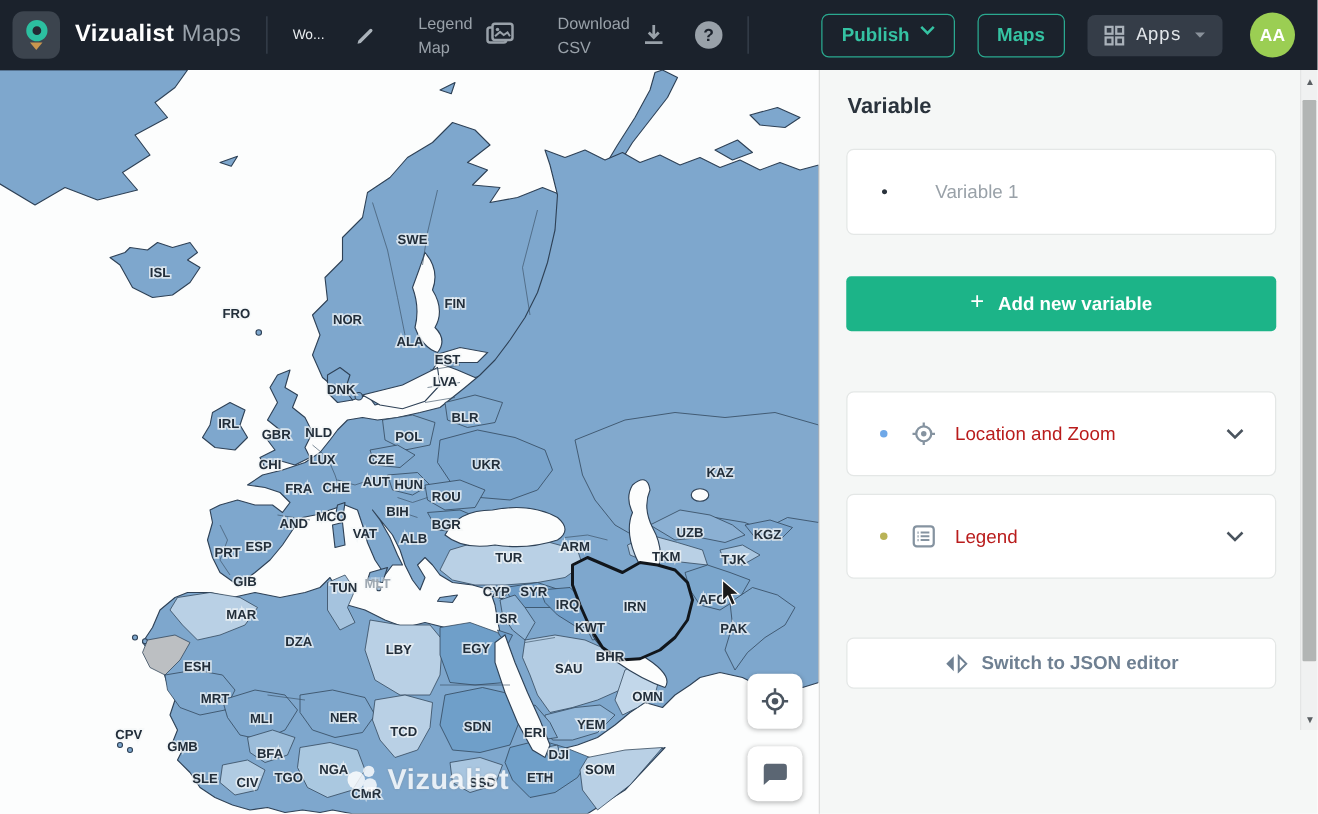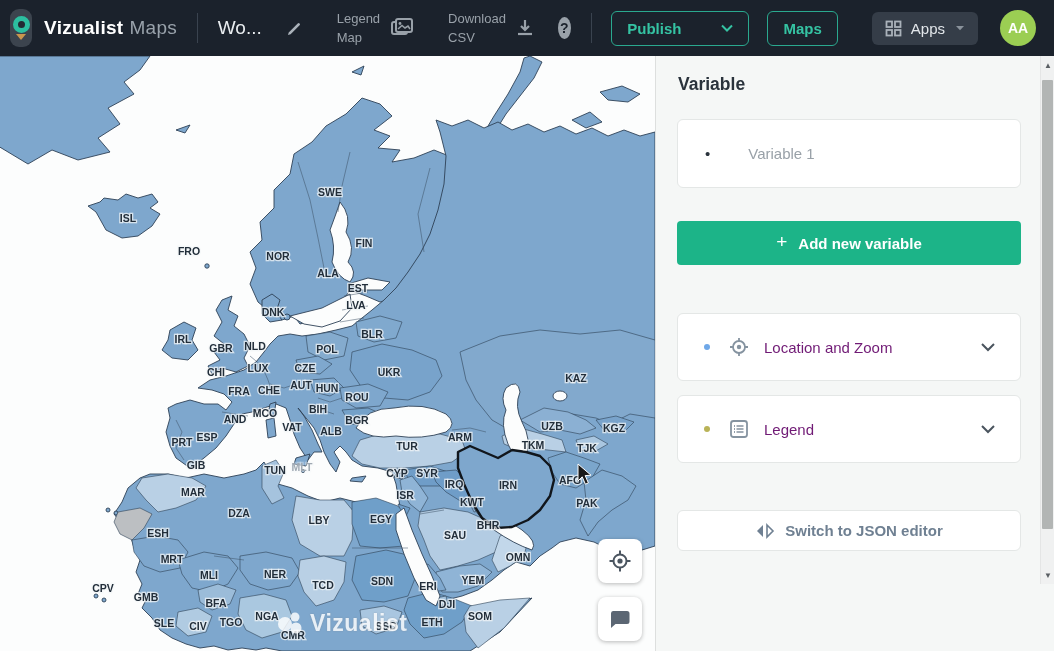--- a/index.html
+++ b/index.html
@@ -10,33 +10,33 @@
   .navbar { position:absolute; left:0; top:0; width:1054px; height:56px;
             background:#1b222c; display:flex; align-items:center; padding:0 10px; z-index:30; }
   .logo-box { width:38px; height:38px; border-radius:9px; background:#3c444e;
               display:flex; flex-direction:column; align-items:center; justify-content:center; margin-right:12px; }
   .logo-donut { width:17px; height:17px; border-radius:50%; border:5px solid #2cbfa0; background:#232a33; }
   .logo-tri { width:0; height:0; border-left:5px solid transparent; border-right:5px solid transparent;
               border-top:6px solid #c9964e; margin-top:1px; }
   .brand { font-size:19px; color:#fff; font-weight:bold; letter-spacing:.3px; }
   .brand-sub { font-size:19px; color:#99a2ab; font-weight:normal; margin-left:6px; }
   .nav-divider { width:1px; height:30px; background:#3a434f; margin:0 20px; }
-  .doc-title { color:#e9edf0; font-size:19px; }
+  .doc-title { color:#e9edf0; font-size:11px; }
   .pencil-icon { margin-left:24px; display:flex; }
   .nav-two-line { color:#99a1a9; font-size:13px; line-height:1.5; text-align:left; margin-left:34px; }
   .nav-icon { margin-left:10px; display:flex; align-items:center; }
   .help-circle { width:22px; height:22px; border-radius:50%; background:#99a1a9; color:#1b222c;
                  font-weight:bold; font-size:14px; display:flex; align-items:center; justify-content:center; margin-left:24px; }
   .right-group { margin-left:auto; display:flex; align-items:center; }
   .btn-outline { border:1px solid #2aa98f; border-radius:6px; color:#35c3a3; font-weight:bold;
-                 font-size:15px; padding:8px 15px; background:transparent; display:flex; align-items:center; cursor:pointer;gap:32px; }
+                 font-size:15px; padding:8px 15px; background:transparent; display:flex; align-items:flex-start; cursor:pointer; }
   .btn-outline + .btn-outline { margin-left:18px; }
   .chev { margin-left:8px; display:flex; }
   .apps-pill { background:#353d48; border-radius:6px; padding:8px 13px; display:flex; align-items:center;
-               margin-left:34px; cursor:pointer; }
+               margin-left:18px; cursor:pointer;font-family:Liberation Mono, monospace; }
   .apps-label { color:#e2e6ea; font-size:15px; margin:0 10px 0 9px; }
   .avatar { width:36px; height:36px; border-radius:50%; background:#9bce53; color:#fff; font-weight:bold;
             font-size:14px; display:flex; align-items:center; justify-content:center; margin:0 8px 0 22px; }
 
   
   .map-wrap { position:absolute; left:0; top:56px; width:655px; height:595px; background:#fcfdfd; overflow:hidden; }
   .map-btn { position:absolute; width:44px; height:44px; background:#fff; border-radius:8px;
              box-shadow:0 1px 4px rgba(0,0,0,.28); display:flex; align-items:center; justify-content:center; cursor:pointer; }
   .map-btn.locate { left:598px; top:483px; }
   .map-btn.chat { left:598px; top:541px; }
@@ -59,21 +59,21 @@
   .var-label { color:#99a1a8; font-size:15px; margin-left:38px; }
   .add-btn { width:344px; margin:33px 0 0 21px; height:44px; background:#1cb488; border:none; border-radius:4px;
              color:#fff; font-weight:bold; font-size:15px; display:flex; align-items:center; justify-content:center; cursor:pointer;
              font-family:"Liberation Sans",sans-serif; }
   .add-plus { font-size:19px; font-weight:normal; margin-right:11px; position:relative; top:-1px; }
   .section-card { height:68px; display:flex; align-items:center; cursor:pointer; position:relative; }
   .section-card.first { margin-top:48px; }
   .section-card + .section-card { margin-top:14px;text-align:center; }
   .sec-dot { width:6px; height:6px; border-radius:50%; margin-left:26px; }
   .sec-icon { margin-left:18px; display:flex; }
-  .sec-label { color:#701a75; font-size:15px; margin-left:14px; }
+  .sec-label { color:#b91c1c; font-size:15px; margin-left:14px; }
   .sec-chev { position:absolute; right:24px; display:flex; }
   .json-btn { margin-top:47px; height:41px; display:flex; align-items:center; justify-content:center; cursor:pointer;text-align:center; }
   .json-label { color:#6f8092; font-size:15px; font-weight:bold; margin-left:10px; }
 
   
   .scrollbar { position:absolute; right:0; top:0; width:14px; height:528px; background:#f0f1f1;
                border-left:1px solid #e4e5e5; }
   .sb-arrow { position:absolute; left:0; width:14px; height:14px; display:flex; align-items:center;
               justify-content:center; font-size:8px; color:#5a5f63; cursor:pointer; }
   .sb-arrow.up { top:2px; } .sb-arrow.down { bottom:2px; }

